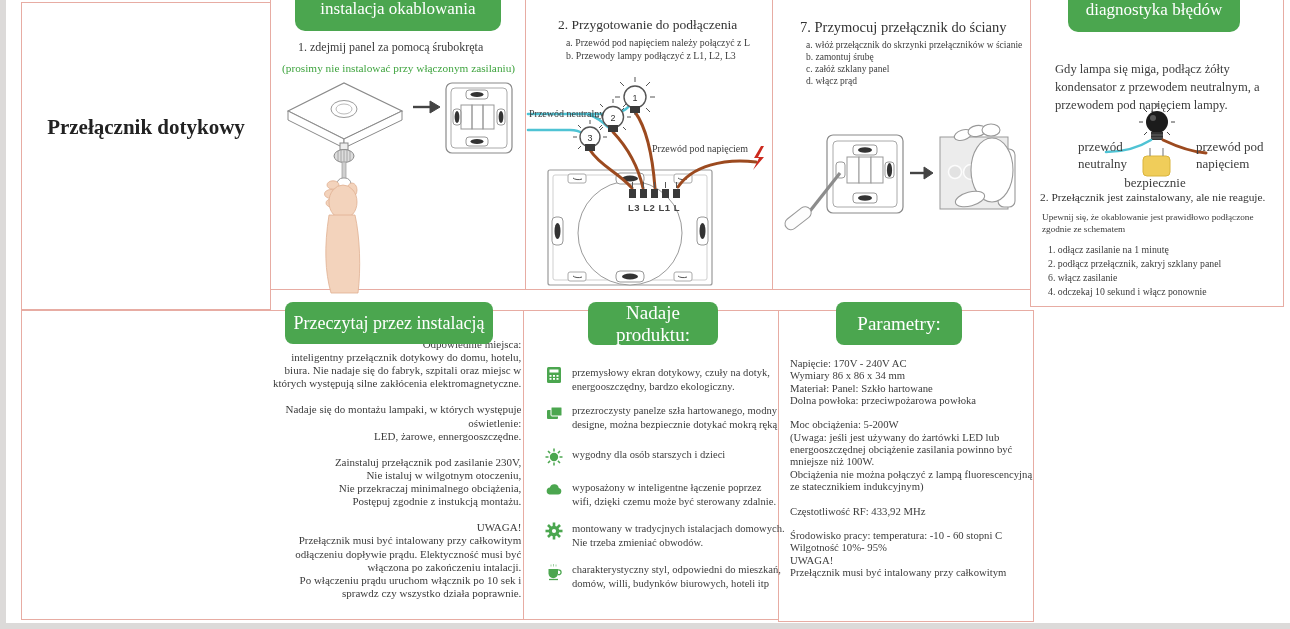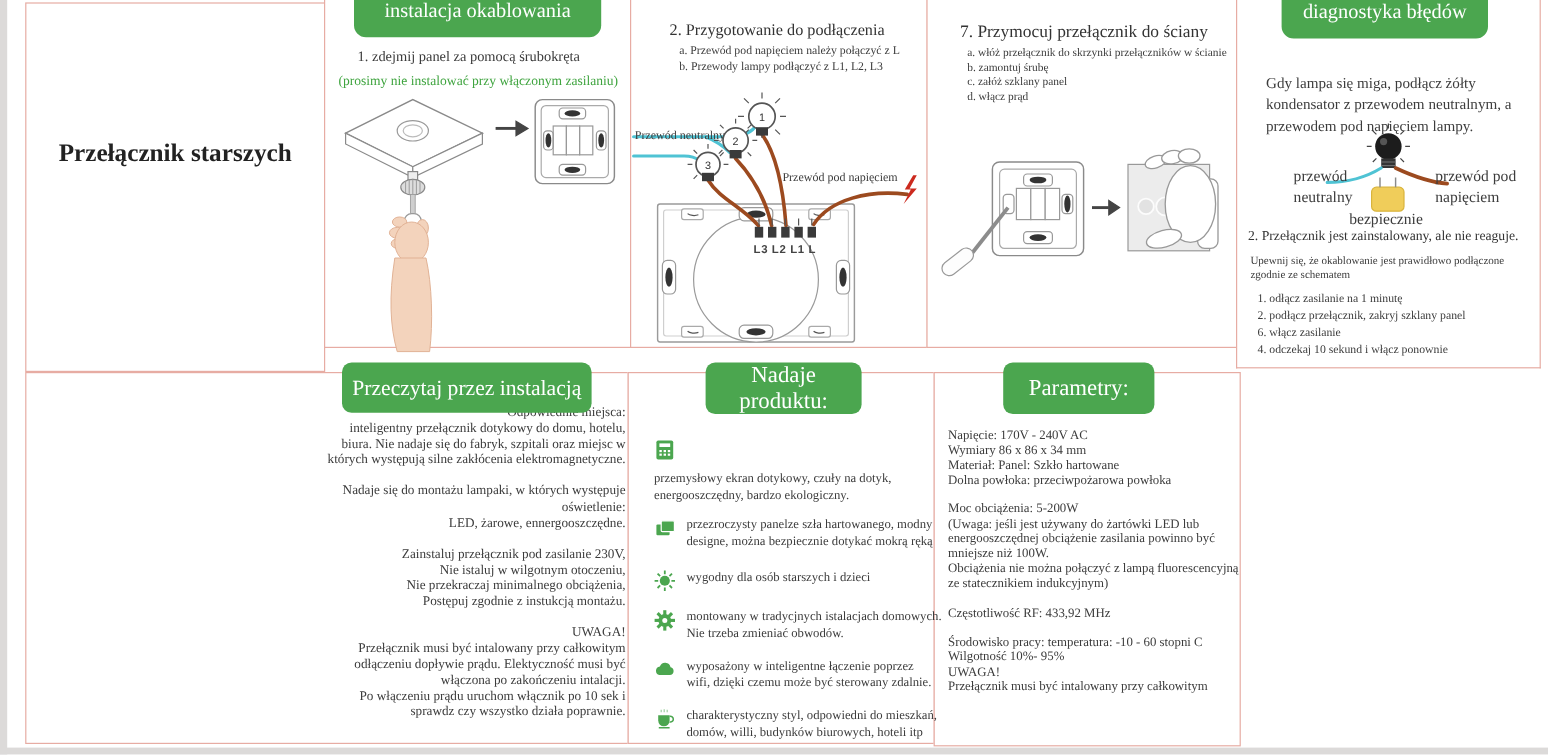--- a/index.html
+++ b/index.html
@@ -19,21 +19,21 @@
 </style>
 </head>
 <body>
 
 <div id="stage">
 
   <div class="edge" style="left:0;top:0;width:6px;height:629px;"></div>
   <div class="edge" style="left:0;top:623px;width:1290px;height:6px;"></div>
 
   <div class="panel" style="left:21px;top:2px;width:250px;height:308px;">
-    <div class="abs" style="left:0;top:112px;width:100%;text-align:center;font-size:21px;font-weight:bold;color:#222;">Przełącznik starszych</div>
+    <div class="abs" style="left:0;top:112px;width:100%;text-align:center;font-size:21px;font-weight:bold;color:#222;">Przełącznik dotykowy</div>
   </div>
 
   <div class="panel noTop" style="left:270px;top:0;width:256px;height:290px;"></div>
   <div class="ghead" style="left:295px;top:-13px;width:206px;height:44px;font-size:17px;">
     <span>instalacja okablowania</span>
   </div>
   <div class="lbl" style="left:298px;top:40px;font-size:12px;color:#3a3a3a;">1. zdejmij panel za pomocą śrubokręta</div>
   <div class="lbl greenTxt" style="left:282px;top:62px;font-size:11.3px;">(prosimy nie instalować przy włączonym zasilaniu)</div>
   <svg style="left:280px;top:77px;" width="236" height="216" viewBox="0 0 236 216">
 
@@ -256,21 +256,21 @@
 odłączeniu dopływie prądu. Elektyczność musi być
 włączona po zakończeniu intalacji.
 Po włączeniu prądu uruchom włącznik po 10 sek i
 sprawdz czy wszystko działa poprawnie.</div>
 
   <div class="panel" style="left:523px;top:310px;width:256px;height:310px;"></div>
   <div class="ghead" style="left:588px;top:302px;width:130px;height:43px;font-size:19px;border-radius:8px;">
     <span>Nadaje produktu:</span>
   </div>
   <div class="lbl" style="left:545px;top:366px;width:230px;">
-    <div style="display:flex;gap:9px;margin-bottom:11px;flex-direction:column;">
+    <div style="display:flex;gap:9px;margin-bottom:11px;">
       <svg style="position:static;flex:none;" width="18" height="18" viewBox="0 0 18 18">
         <rect x="2" y="1" width="14" height="16" rx="1.5" fill="#4ba64f"></rect>
         <rect x="4.5" y="3.5" width="9" height="3" fill="#fff"></rect>
         <g fill="#fff">
             <rect x="4.5" y="9" width="2" height="1.8"></rect>
             <rect x="8" y="9" width="2" height="1.8"></rect>
             <rect x="11.5" y="9" width="2" height="1.8"></rect>
         <rect x="4.5" y="12" width="2" height="1.8"></rect>
             <rect x="8" y="12" width="2" height="1.8"></rect>
             <rect x="11.5" y="12" width="2" height="1.8"></rect>
@@ -295,20 +295,27 @@
             <line x1="9" y1="14.5" x2="9" y2="17.5"></line>
           <line x1="0.5" y1="9" x2="3.5" y2="9"></line>
             <line x1="14.5" y1="9" x2="17.5" y2="9"></line>
           <line x1="3" y1="3" x2="5.1" y2="5.1"></line>
             <line x1="12.9" y1="12.9" x2="15" y2="15"></line>
           <line x1="3" y1="15" x2="5.1" y2="12.9"></line>
             <line x1="12.9" y1="5.1" x2="15" y2="3"></line>
         </g>
       </svg>
       <div class="pre" style="font-size:10.6px;line-height:13.5px;">wygodny dla osób starszych i dzieci</div>
+    </div>
+    <div style="display:flex;gap:9px;margin-bottom:14px;">
+      <svg style="position:static;flex:none;" width="18" height="18" viewBox="0 0 18 18">
+        <path d="M4.5,13.5 a3.6,3.6 0 0 1 0.4,-7.1 A4.6,4.6 0 0 1 13.8,7 A3.3,3.3 0 0 1 13.2,13.5 Z" fill="#4ba64f"></path>
+      </svg>
+      <div class="pre" style="font-size:10.6px;line-height:13.5px;">wyposażony w inteligentne łączenie poprzez
+wifi, dzięki czemu może być sterowany zdalnie.</div>
     </div>
     <div style="display:flex;gap:9px;margin-bottom:14px;">
       <svg style="position:static;flex:none;" width="18" height="18" viewBox="0 0 18 18">
         <g fill="#4ba64f">
           <circle cx="9" cy="9" r="5.3"></circle>
           <g>
             <rect x="7.7" y="0.5" width="2.6" height="4"></rect>
               <rect x="7.7" y="13.5" width="2.6" height="4"></rect>
             <rect x="0.5" y="7.7" width="4" height="2.6"></rect>
               <rect x="13.5" y="7.7" width="4" height="2.6"></rect>
@@ -316,27 +323,20 @@
             <rect x="7.7" y="13.5" width="2.6" height="4" transform="rotate(45 9 9)"></rect>
             <rect x="0.5" y="7.7" width="4" height="2.6" transform="rotate(45 9 9)"></rect>
             <rect x="13.5" y="7.7" width="4" height="2.6" transform="rotate(45 9 9)"></rect>
           </g>
           <circle cx="9" cy="9" r="2.1" fill="#fff"></circle>
         </g>
       </svg>
       <div class="pre" style="font-size:10.6px;line-height:13.5px;">montowany w tradycjnych istalacjach domowych.
 Nie trzeba zmieniać obwodów.</div>
     </div>
-    <div style="display:flex;gap:9px;margin-bottom:14px;">
-      <svg style="position:static;flex:none;" width="18" height="18" viewBox="0 0 18 18">
-        <path d="M4.5,13.5 a3.6,3.6 0 0 1 0.4,-7.1 A4.6,4.6 0 0 1 13.8,7 A3.3,3.3 0 0 1 13.2,13.5 Z" fill="#4ba64f"></path>
-      </svg>
-      <div class="pre" style="font-size:10.6px;line-height:13.5px;">wyposażony w inteligentne łączenie poprzez
-wifi, dzięki czemu może być sterowany zdalnie.</div>
-    </div>
     <div style="display:flex;gap:9px;">
       <svg style="position:static;flex:none;" width="18" height="18" viewBox="0 0 18 18">
         <path d="M3.5,6 h9.5 v4.5 a4.75,4.75 0 0 1 -9.5,0 Z" fill="#4ba64f"></path>
         <path d="M13,7 a2.4,2.4 0 1 1 0,4.6" fill="none" stroke="#4ba64f" stroke-width="1.3"></path>
         <line x1="4" y1="16.5" x2="13" y2="16.5" stroke="#4ba64f" stroke-width="1.3"></line>
         <g stroke="#9fd0a1" stroke-width="1">
             <line x1="6" y1="1.5" x2="6" y2="3.5"></line>
             <line x1="8.5" y1="1" x2="8.5" y2="3.5"></line>
             <line x1="11" y1="1.5" x2="11" y2="3.5"></line>
           </g>

